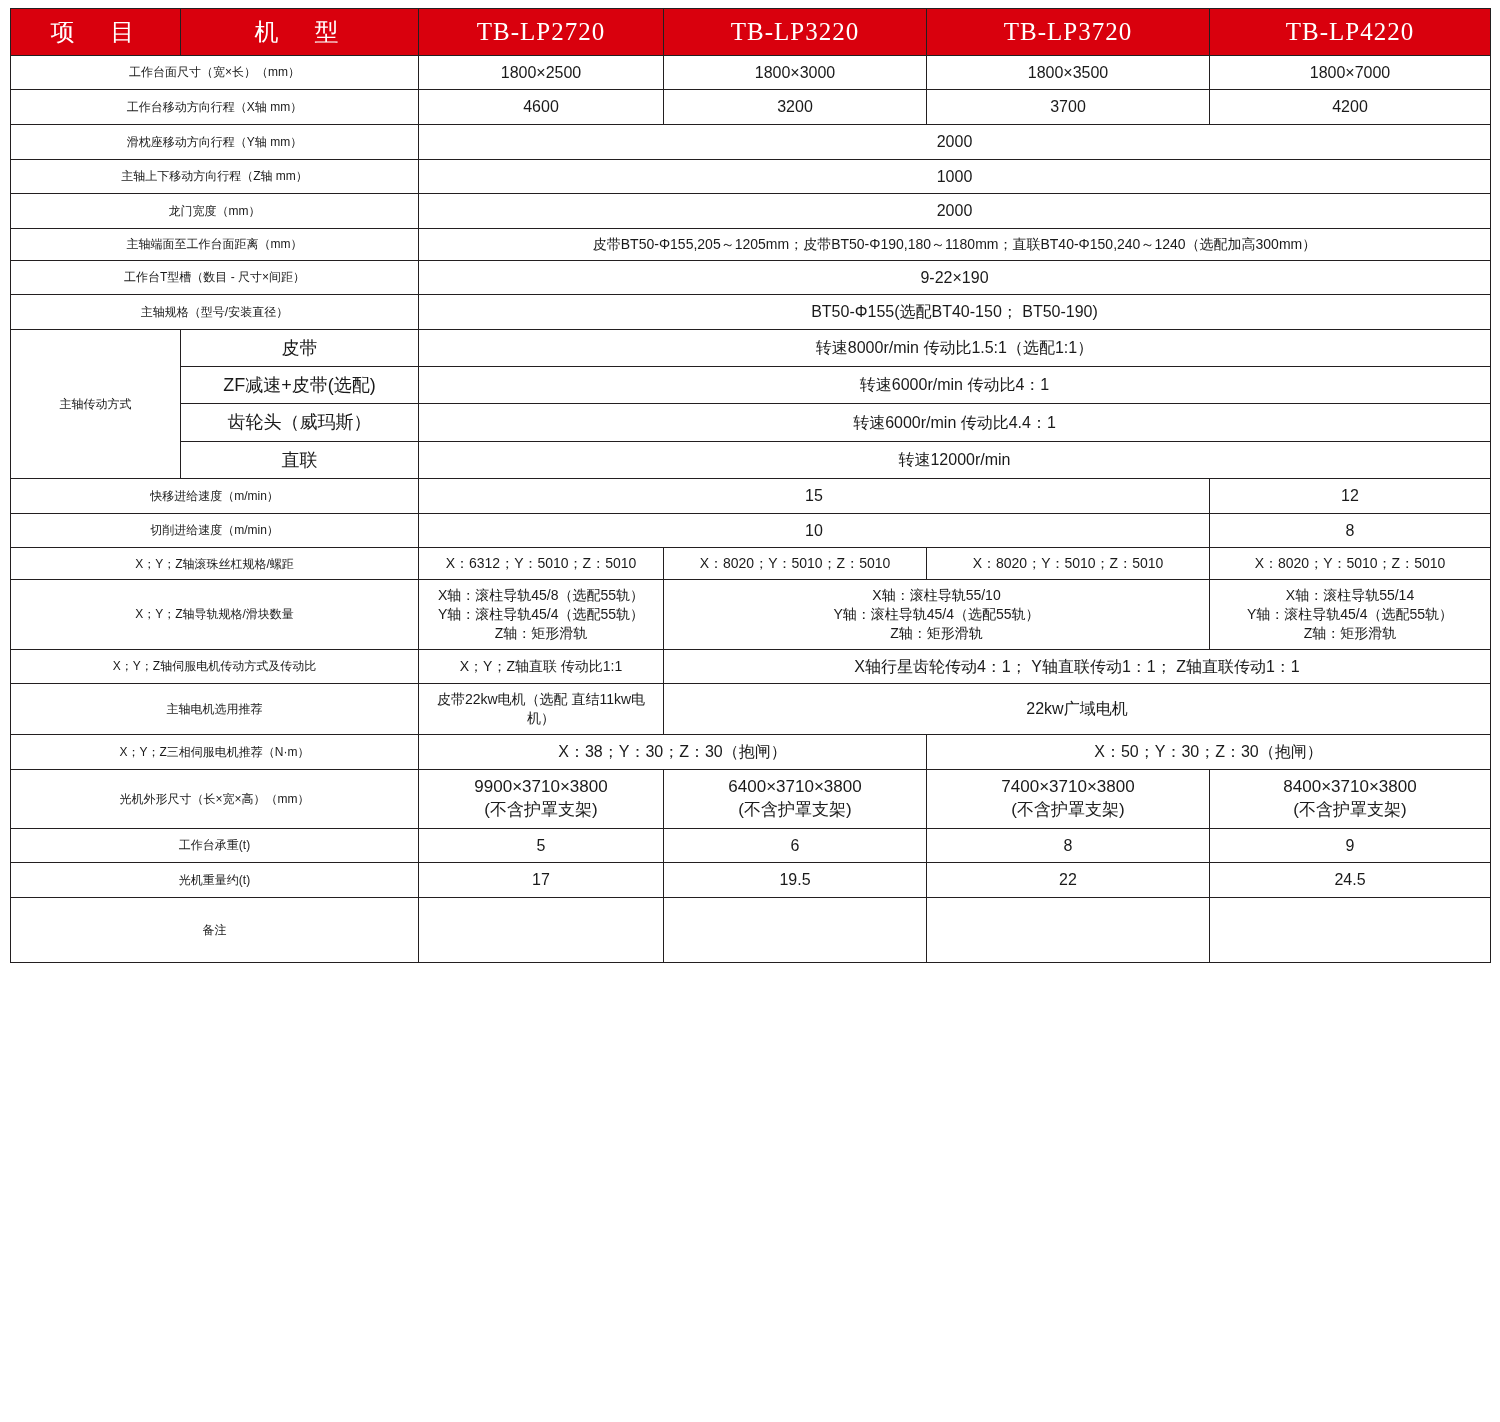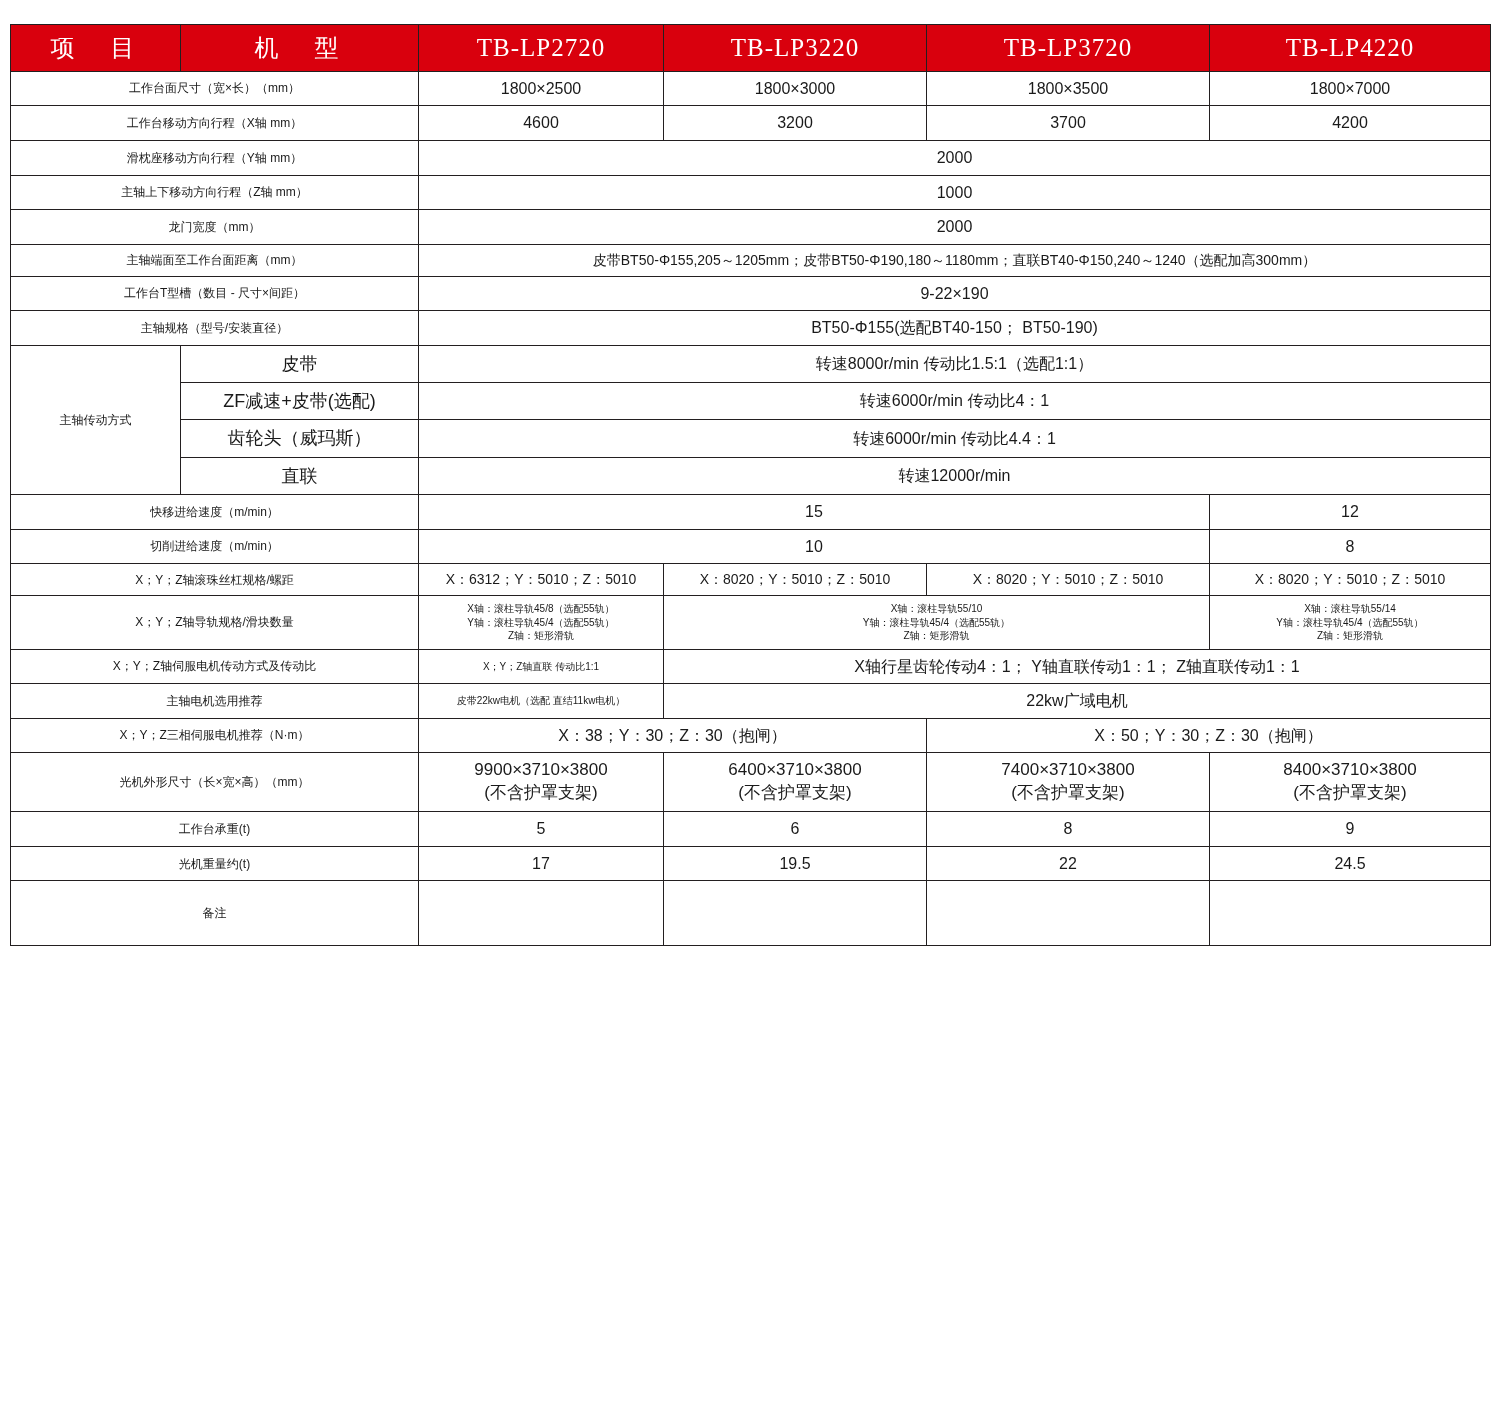--- a/index.html
+++ b/index.html
@@ -15,21 +15,20 @@
   .sheet {
     width: 1500px;
     box-sizing: border-box;
     padding: 8px 10px 10px 10px;
   }
   table.spec {
     border-collapse: collapse;
     table-layout: fixed;
     width: 1480px;
     font-size: 17px;
-    margin-top: 16px;
   }
   table.spec td, table.spec th {
     border: 1px solid #231f20;
     padding: 6px 8px;
     text-align: center;
     vertical-align: middle;
     line-height: 1.35;
     font-weight: normal;
   }
   
@@ -58,21 +57,21 @@
     padding-left: 12px;
     font-size: 18px;
   }
   td.val {
     font-size: 16px;
   }
   td.small {
     font-size: 14px;
   }
   td.smaller {
-    font-size: 10px;
+    font-size: 14px;
   }
   td.multi {
     line-height: 2.0;
     padding-top: 10px;
     padding-bottom: 10px;
   }
   td.tight2 {
     line-height: 1.4;
   }
   col.c1 { width: 170px; }

